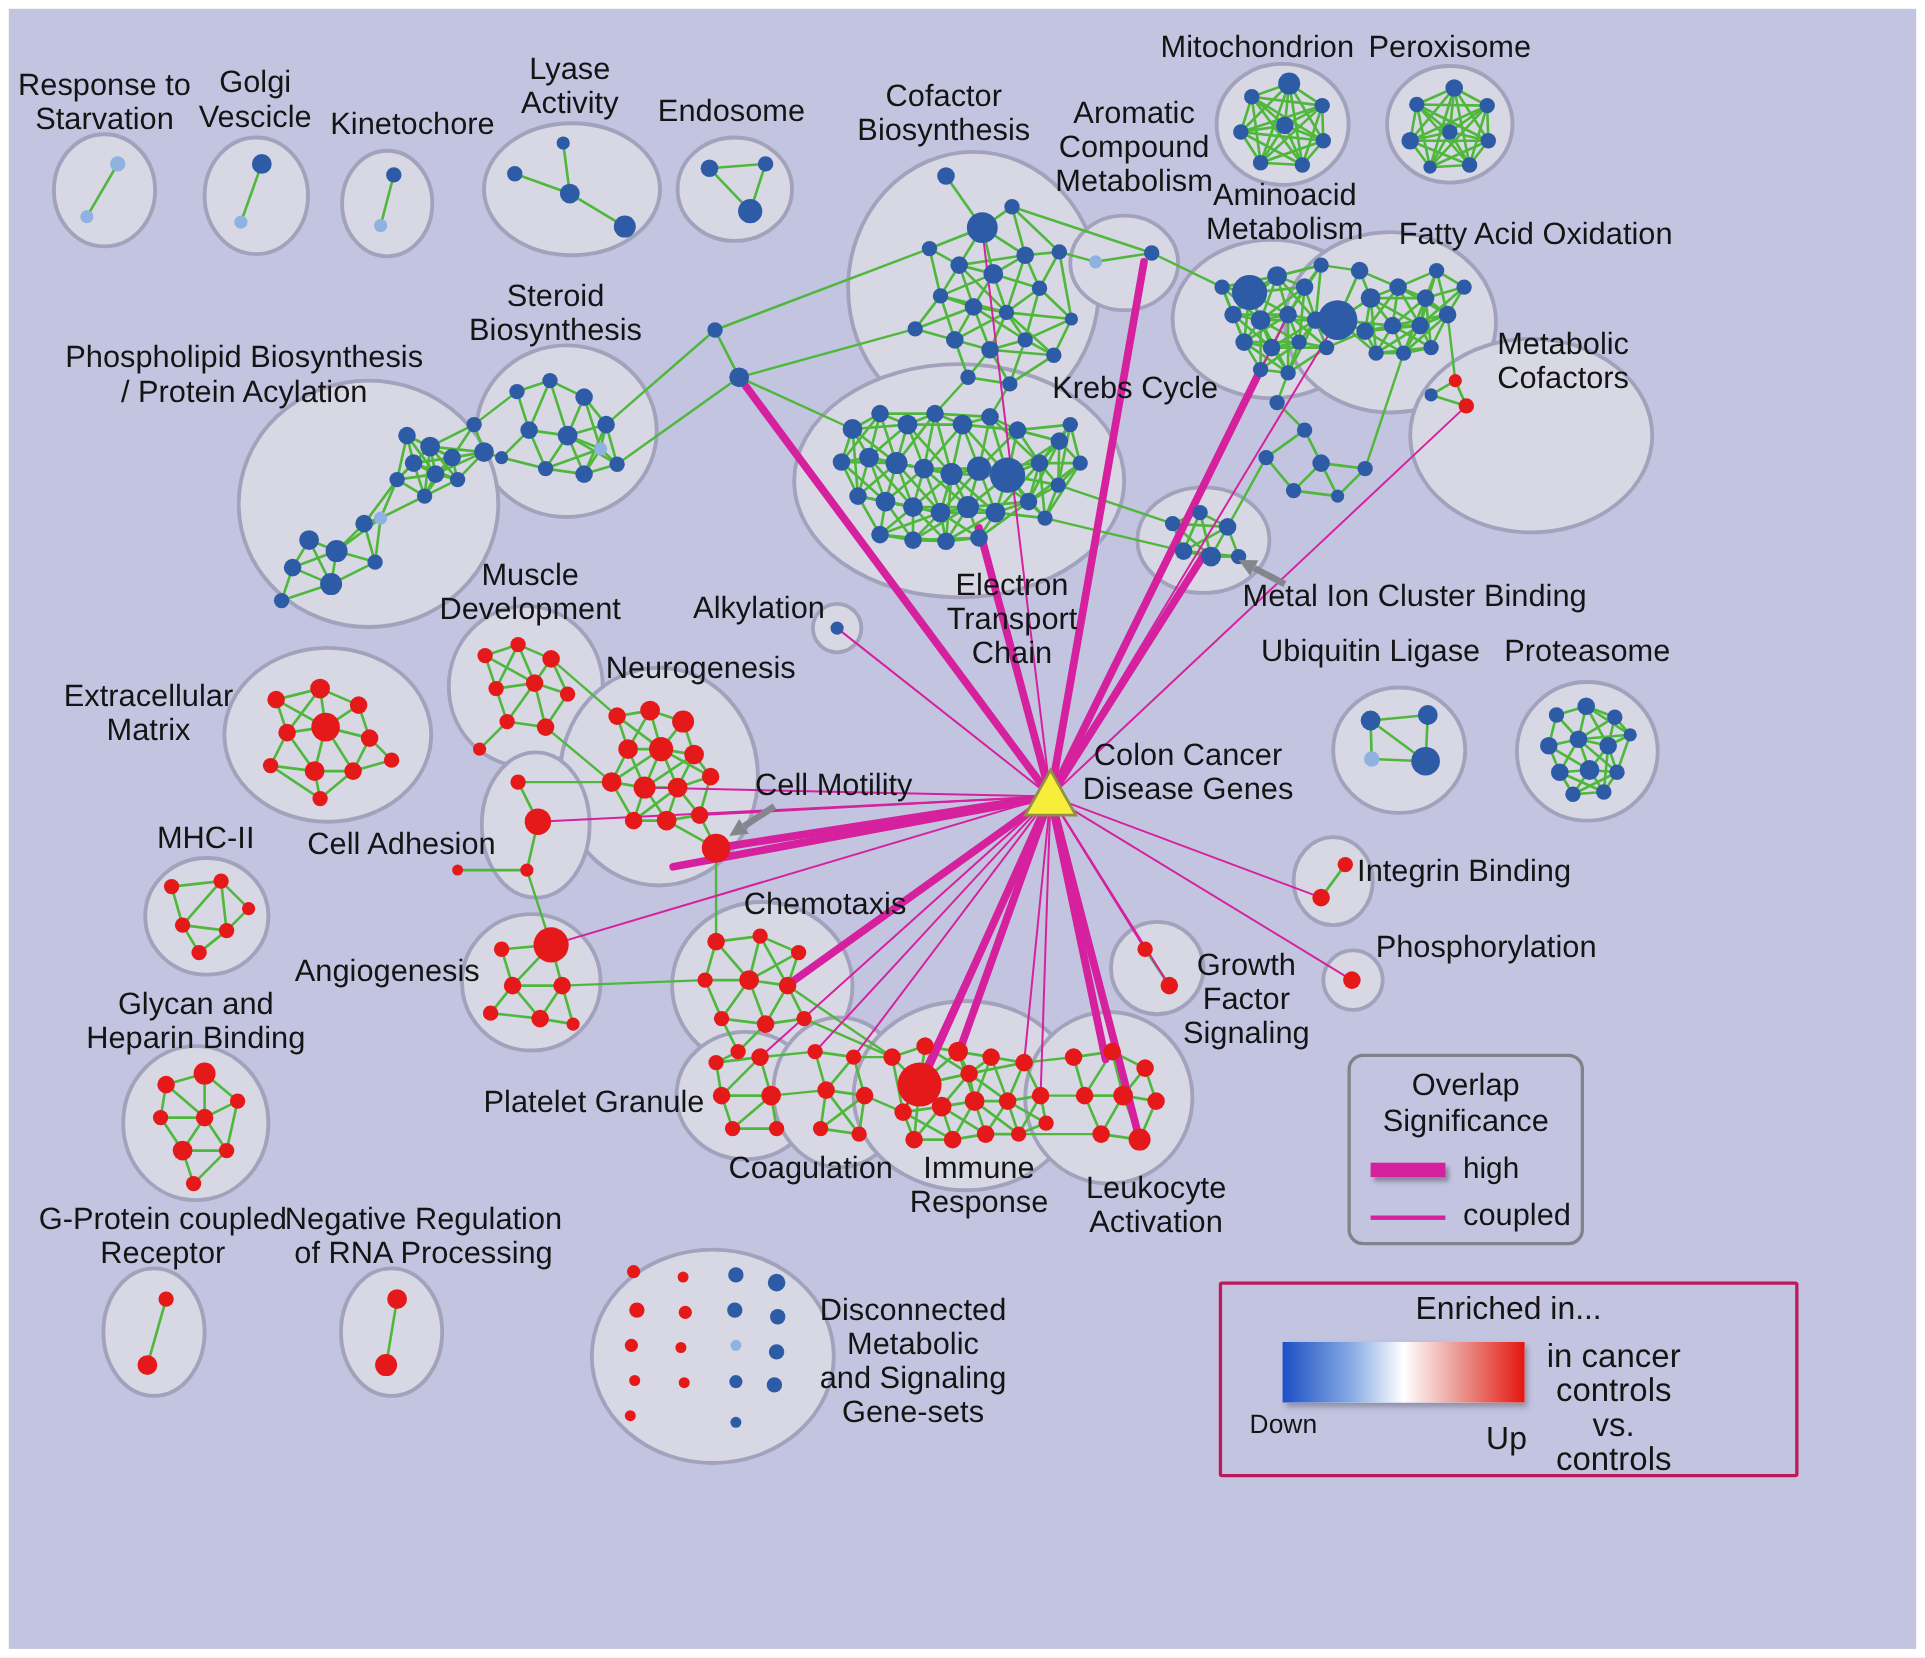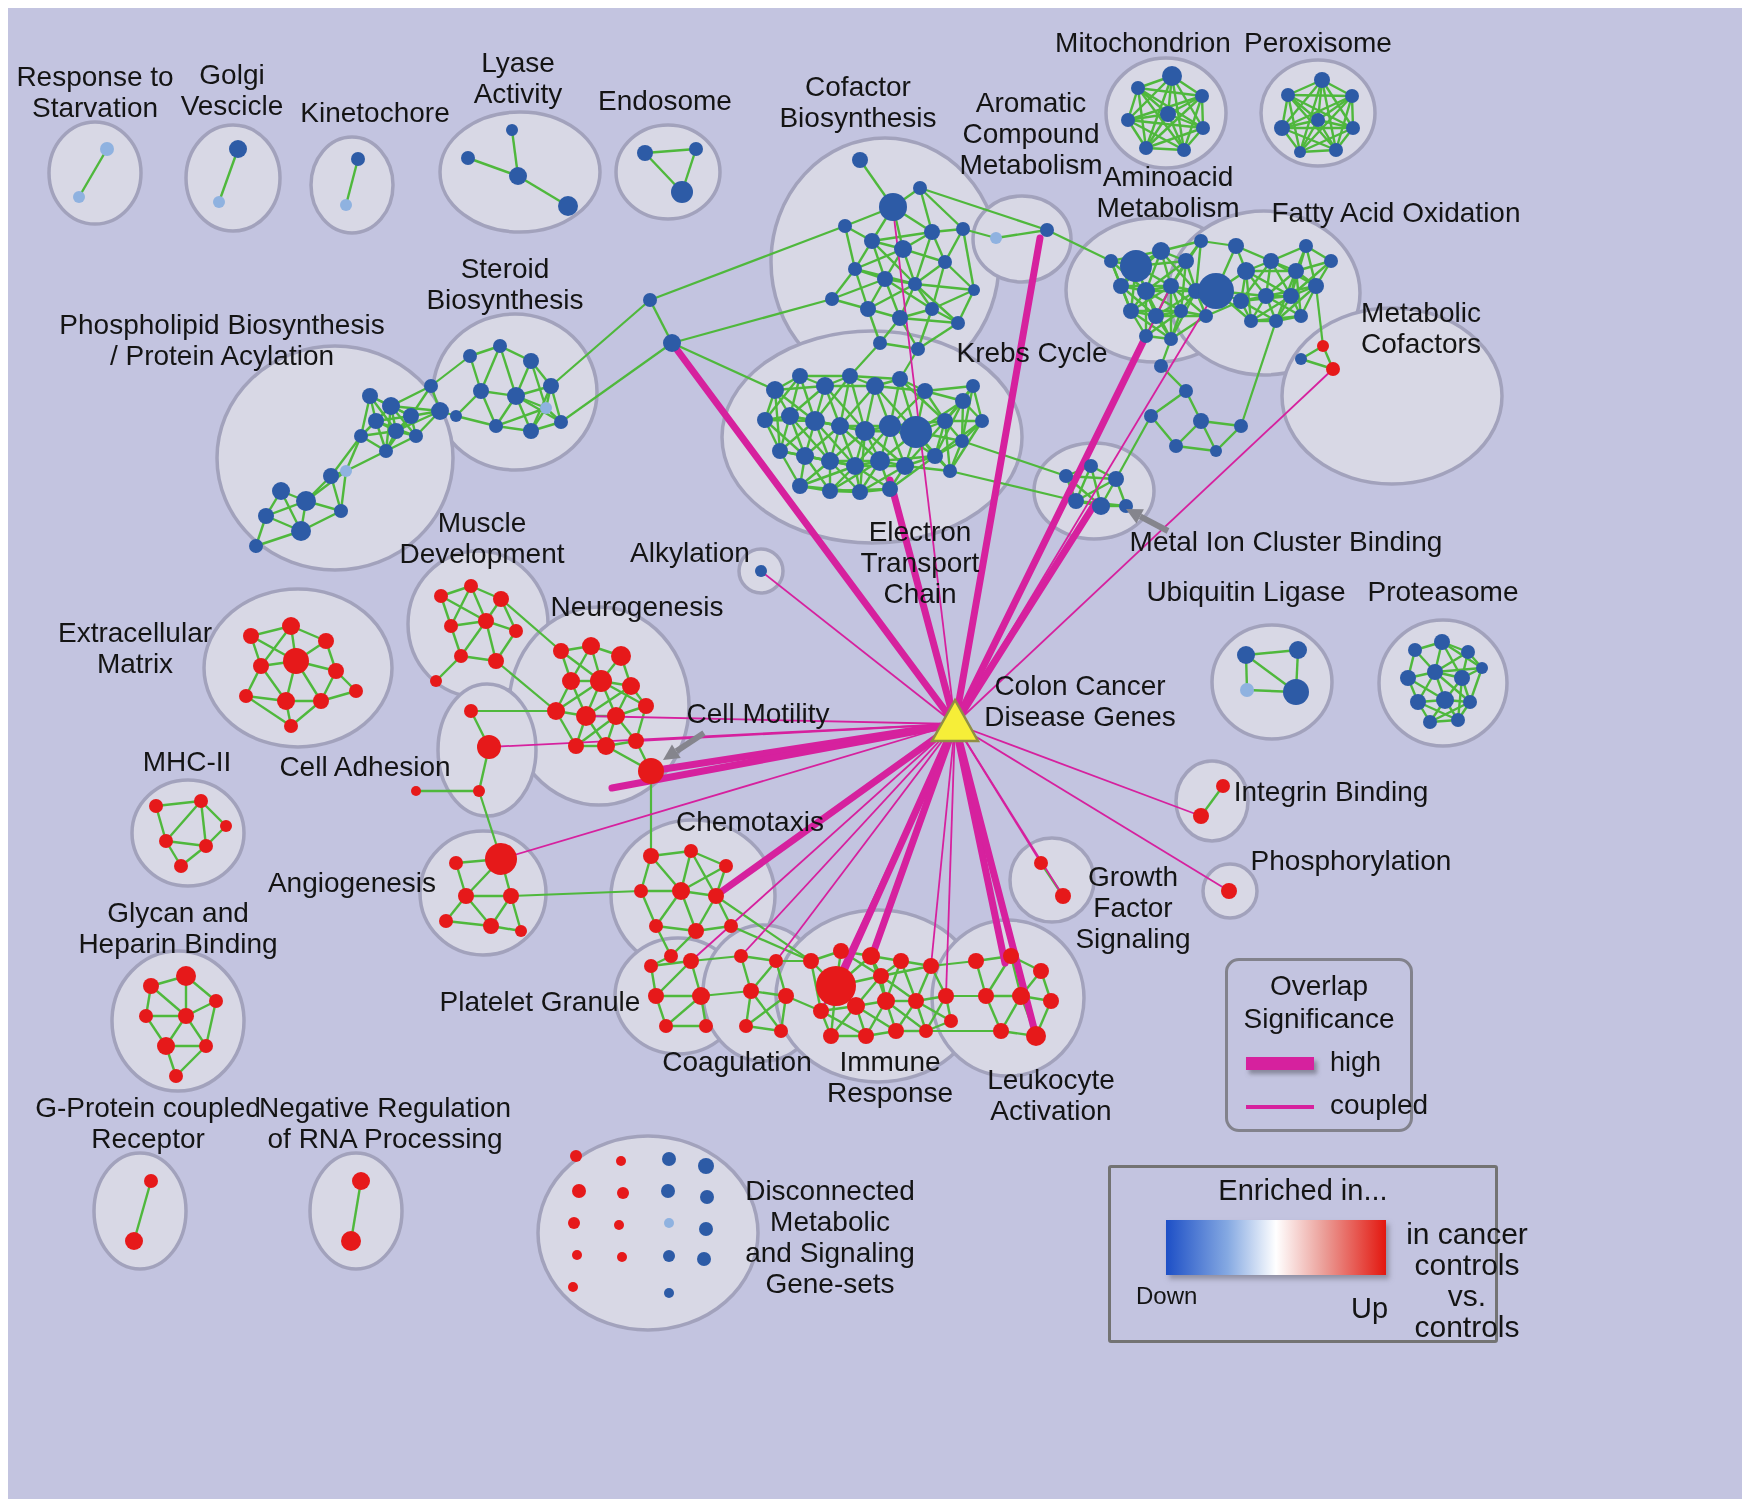--- a/index.html
+++ b/index.html
@@ -1,27 +1,27 @@
 <!DOCTYPE html>
 <html><head>
 <meta charset="utf-8">
 <style>
   html,body{margin:0;padding:0;}
   body{width:1750px;height:1507px;background:#ffffff;font-family:"Liberation Sans",sans-serif;}
   .stage{position:relative;width:1750px;height:1507px;background:#c3c4e0;overflow:hidden;}
   #diagram{position:absolute;left:0;top:0;}
   svg text{font-family:"Liberation Sans",sans-serif;fill:#141414;}
   .legend{position:absolute;box-sizing:border-box;color:#141414;}
-  .legend-overlap{left:1225px;top:958px;width:188px;height:174px;border:3px solid #82828c;border-radius:14px;}
+  .legend-overlap{left:1225px;top:958px;width:215px;height:174px;border:3px solid #82828c;border-radius:14px;}
   .ov-title{position:absolute;top:8px;left:0;right:0;text-align:center;font-size:28px;line-height:33px;}
   .ov-bar-high{position:absolute;left:18px;top:96px;width:68px;height:13px;box-shadow:3px 4px 4px rgba(110,110,125,.7);}
   .ov-label-high{position:absolute;left:102px;top:86px;font-size:27px;}
   .ov-bar-moderate{position:absolute;left:18px;top:144px;width:68px;height:4px;}
   .ov-label-moderate{position:absolute;left:102px;top:128px;font-size:28px;}
-  .legend-enriched{left:1108px;top:1165px;width:390px;height:178px;border:3px solid #737373;border-radius:3px;padding-left:28px;}
+  .legend-enriched{left:1108px;top:1165px;width:527px;height:178px;border:3px solid #be185d;border-radius:3px;padding-left:28px;}
   .en-title{position:absolute;top:6px;left:0;right:0;text-align:center;font-size:29px;}
   .en-gradient{position:absolute;left:55px;top:52px;width:220px;height:55px;box-shadow:3px 4px 5px rgba(110,110,125,.6);}
   .en-down{position:absolute;left:25px;top:114px;font-size:24px;}
   .en-up{position:absolute;left:240px;top:124px;font-size:29px;}
   .en-side{position:absolute;left:283px;top:50px;width:146px;text-align:center;font-size:30px;line-height:31px;}
 </style>
 </head>
 <body>
 
 <div class="stage">

